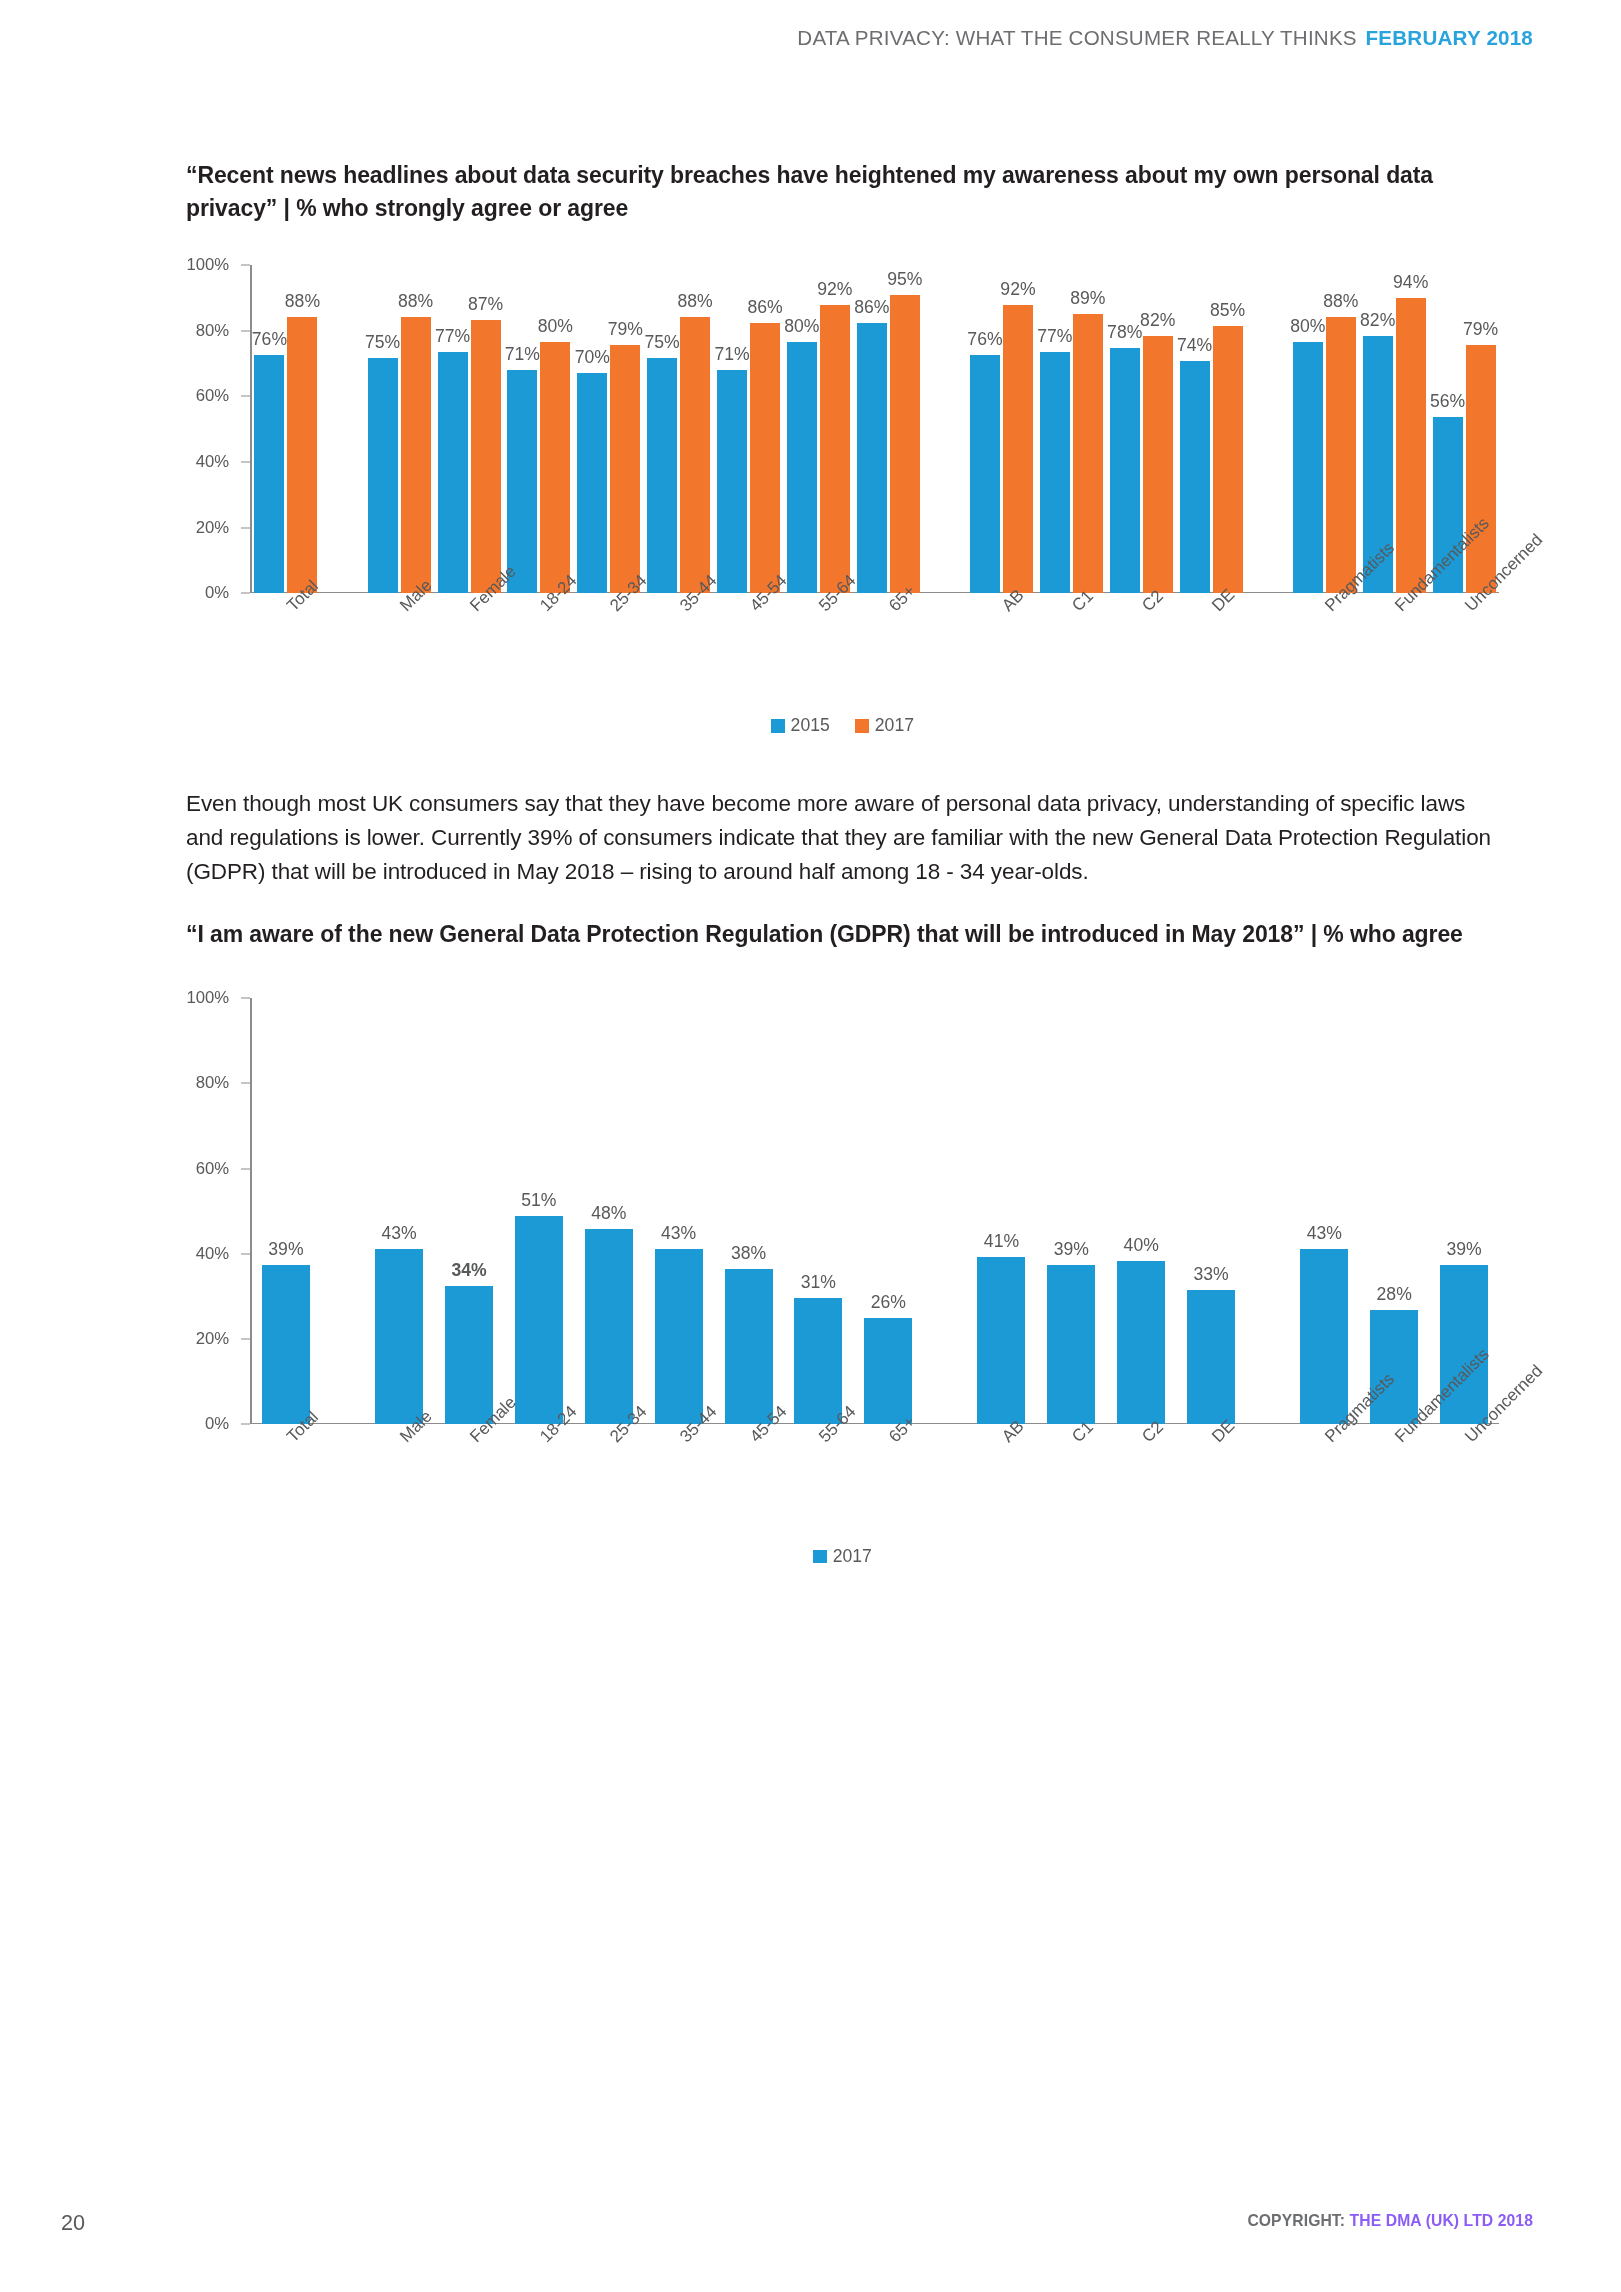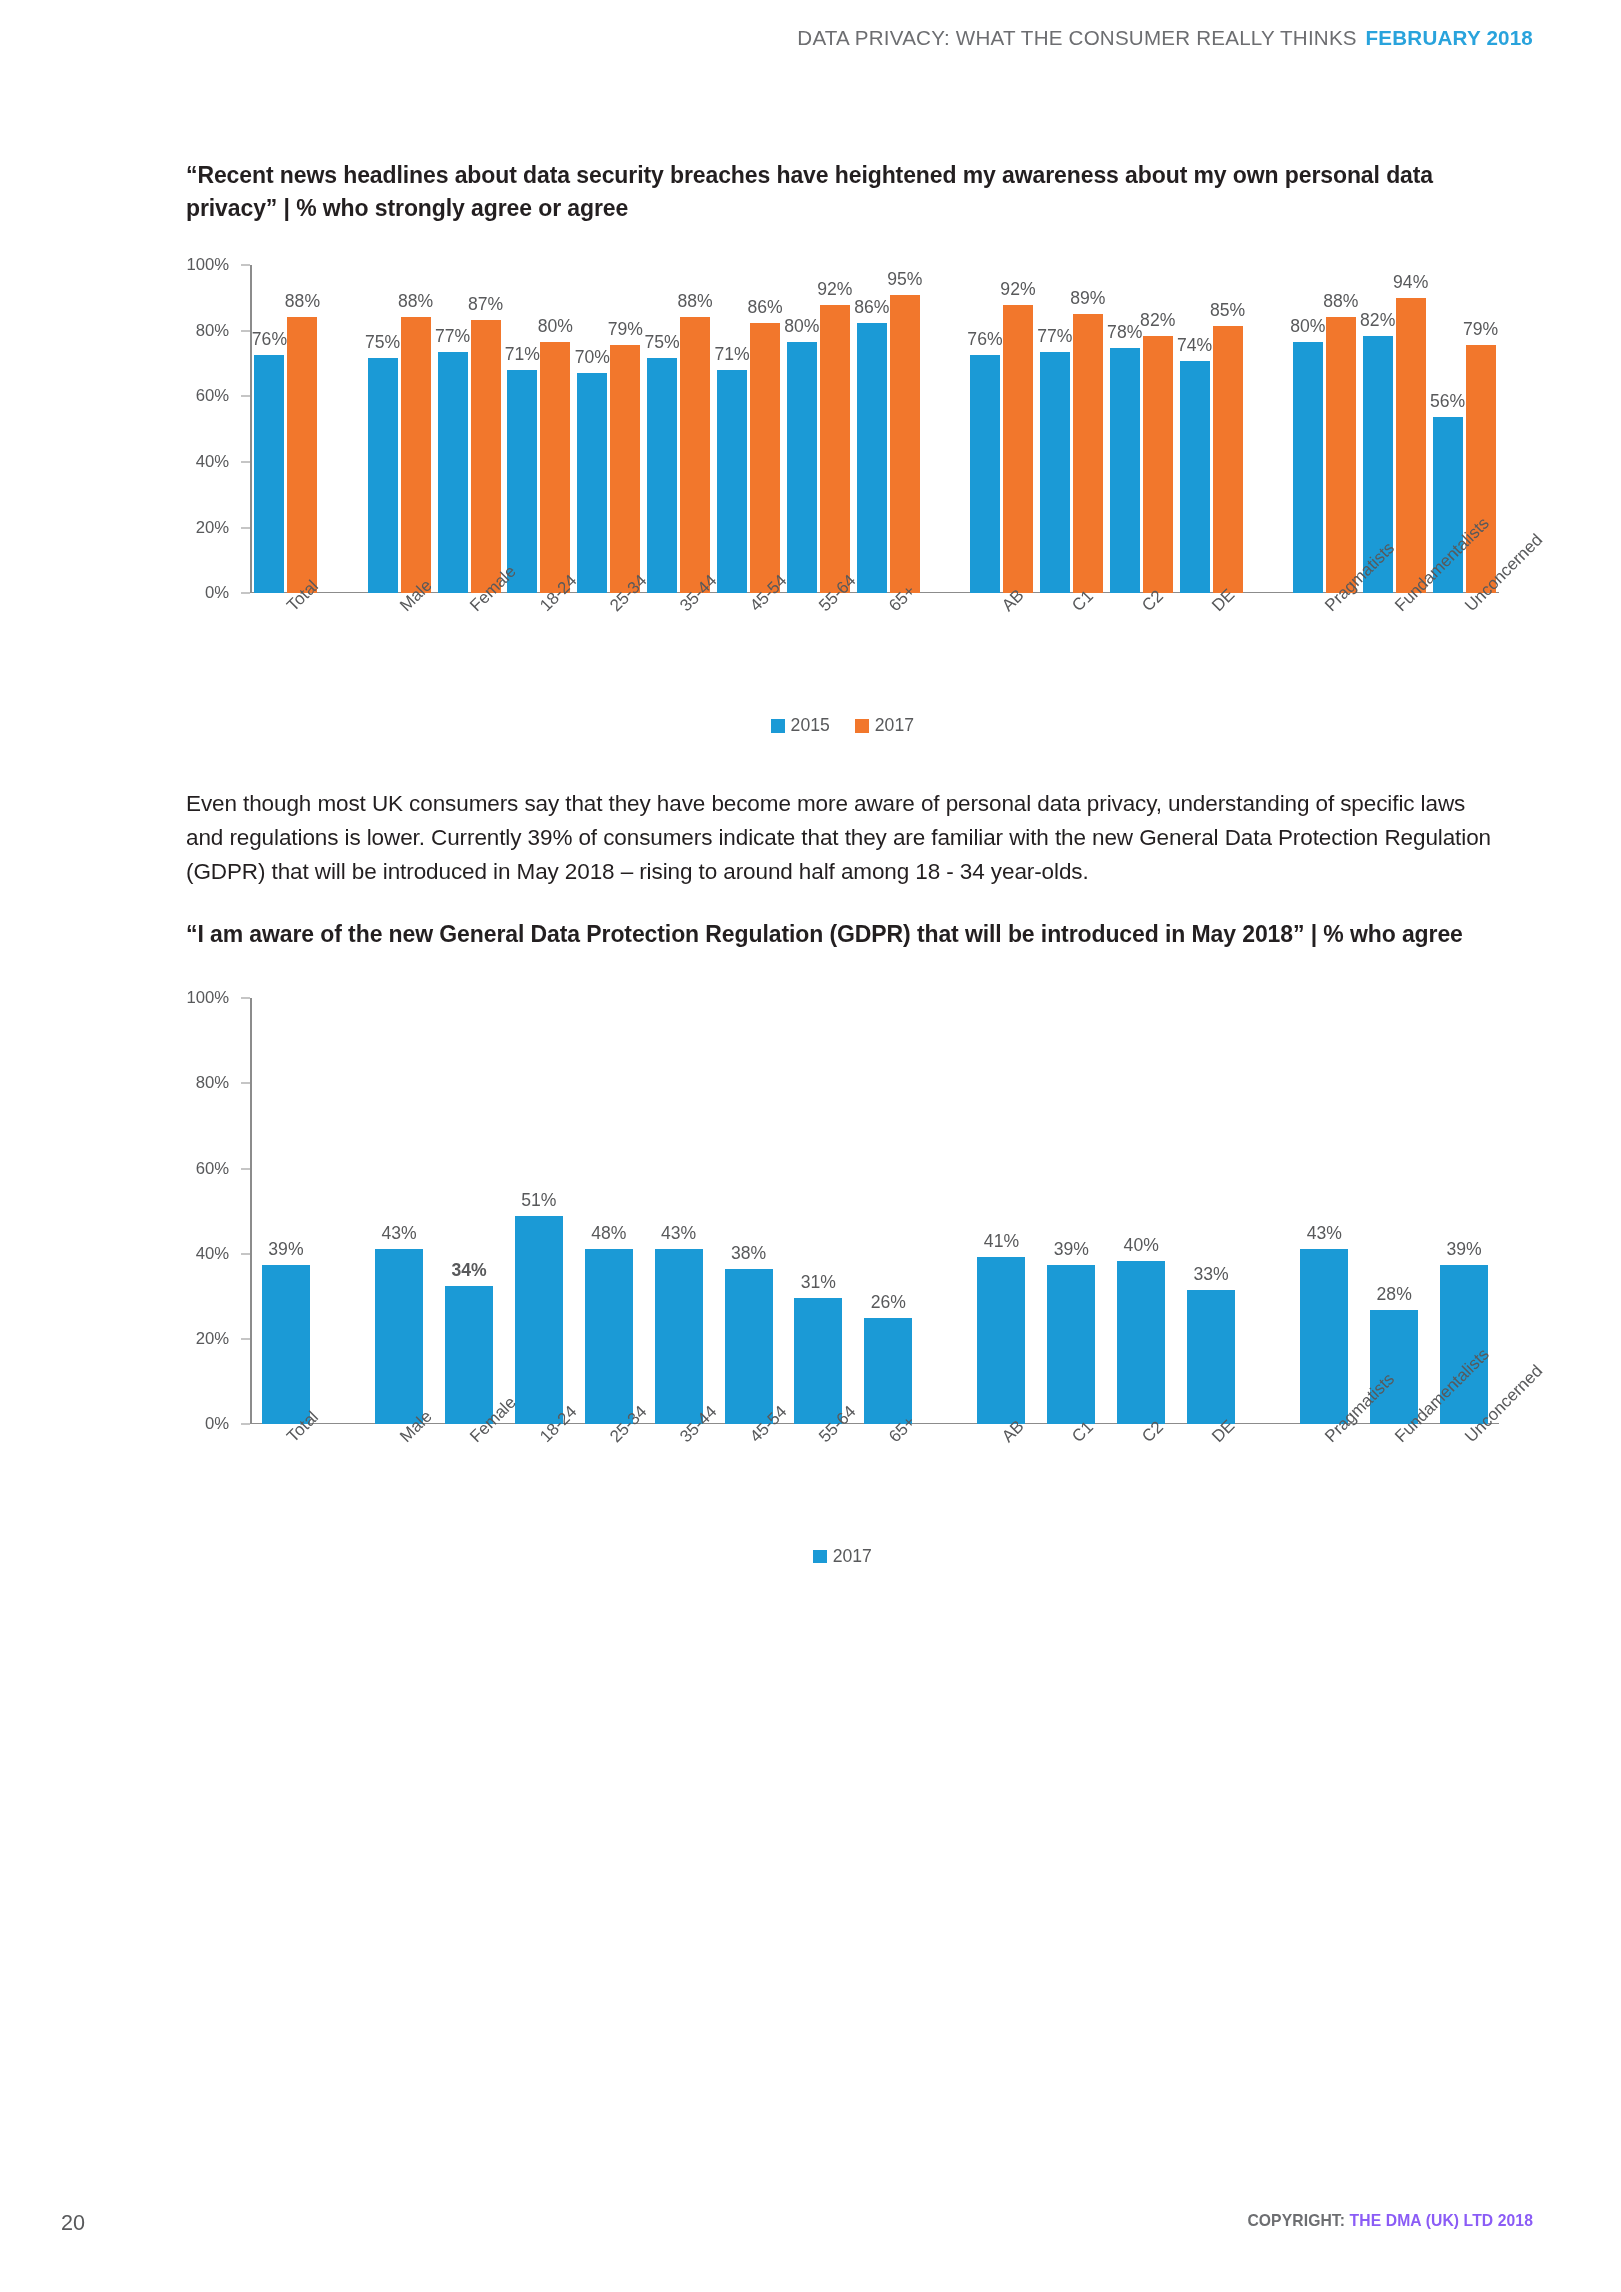--- a/index.html
+++ b/index.html
@@ -427,21 +427,21 @@
               <div class="fill" style="background: rgb(27, 154, 214);"></div>
             </div>
           </div>
           <div class="cat">
             <div class="bar b2017 single" style="height: 208px;">
               <div class="val">51%</div>
               <div class="fill" style="background: rgb(27, 154, 214);"></div>
             </div>
           </div>
           <div class="cat">
-            <div class="bar b2017 single" style="height: 175px;">
+            <div class="bar b2017 single" style="height: 195px;">
               <div class="val">48%</div>
               <div class="fill" style="background: rgb(27, 154, 214);"></div>
             </div>
           </div>
           <div class="cat">
             <div class="bar b2017 single" style="height: 175px;">
               <div class="val">43%</div>
               <div class="fill" style="background: rgb(27, 154, 214);"></div>
             </div>
           </div>

